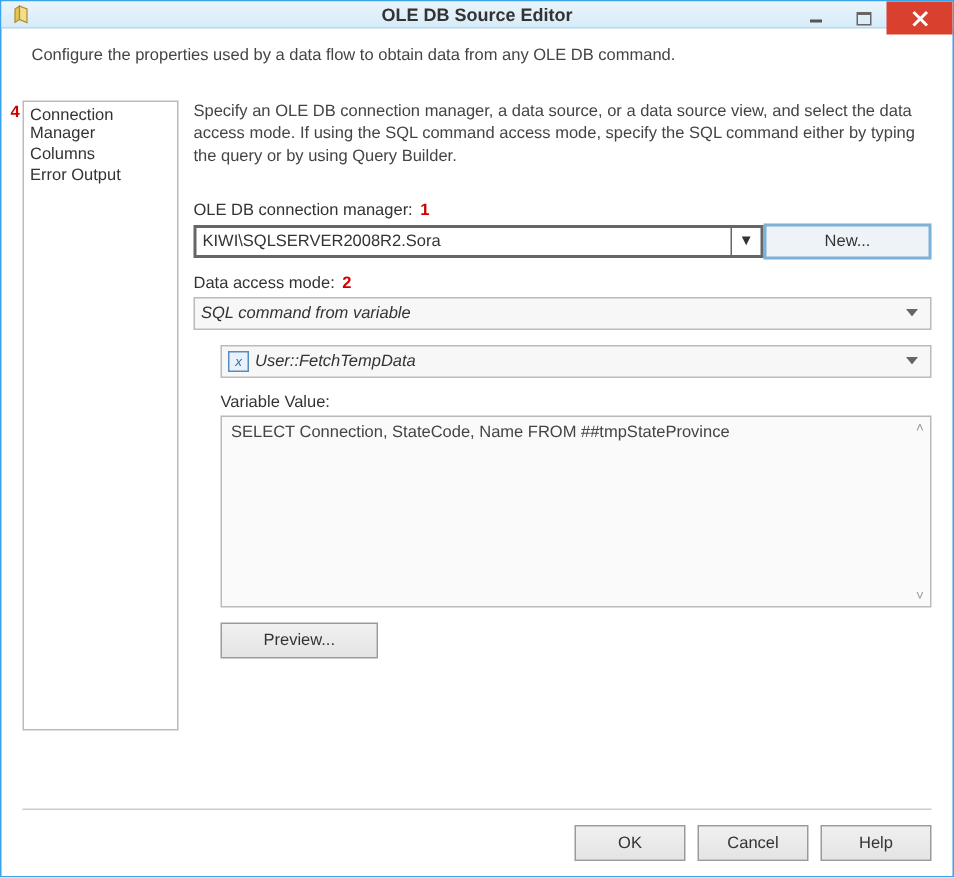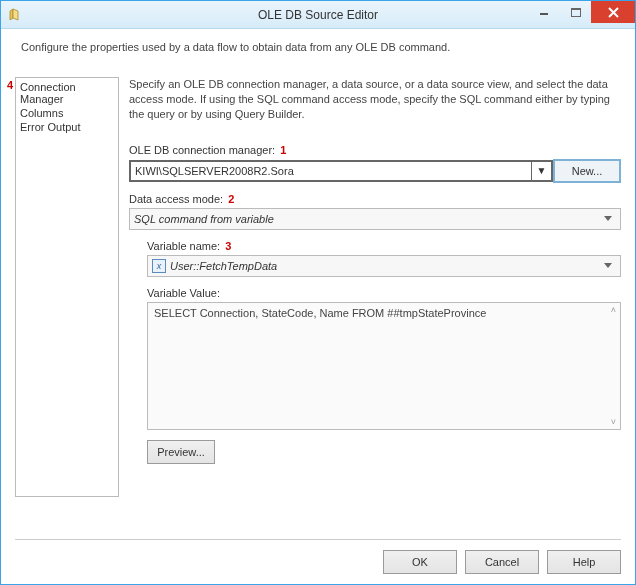--- a/index.html
+++ b/index.html
@@ -12,26 +12,27 @@
   }
   .window {
     width: 636px;
     height: 585px;
     border: 1px solid #3ba3e8;
     background: #fff;
     display: flex;
     flex-direction: column;
   }
   .titlebar {
-    height: 28px;
+    height: 18px;
     background: linear-gradient(#eaf4fb, #d6ecf9);
     border-bottom: 1px solid #b8d8ec;
     display: flex;
     align-items: center;
     position: relative;
+    font-weight: bold;
   }
   .titlebar .appicon {
     width: 16px;
     height: 16px;
     margin-left: 6px;
     display: flex;
     align-items: center;
     justify-content: center;
   }
   .titlebar .title {
@@ -179,21 +180,21 @@
     font-size: 11px;
     display: flex;
     align-items: center;
     justify-content: center;
     min-width: 68px;
     cursor: default;
   }
   .btn.new {
     border: 2px solid #7eb1d6;
     background: #eef3f8;
-    width: 68px;
+    width: 112px;
   }
   .indent {
     padding-left: 18px;
   }
   .varicon {
     display: inline-flex;
     width: 14px; height: 14px;
     border: 1px solid #5a8bbf;
     background: #e9f2fb;
     margin-right: 4px;
@@ -303,45 +304,41 @@
             <span class="caret">
               <svg width="8" height="5">
                   <path d="M0 0 L8 0 L4 5 Z" fill="#666"></path>
                 </svg>
             </span>
           </div>
         </div>
 
         <div class="indent">
           <div class="formrow">
-            <div class="label">
-              <span>Variable name:</span>
-              <span class="marker">3</span>
-            </div>
             <div class="combo light" style="width:100%">
               <span class="varicon">x</span>
               <span>User::FetchTempData</span>
               <span class="caret">
                 <svg width="8" height="5">
                     <path d="M0 0 L8 0 L4 5 Z" fill="#666"></path>
                   </svg>
               </span>
             </div>
           </div>
 
           <div class="formrow">
             <div class="label">Variable Value:</div>
             <div class="textarea">
               <span>SELECT Connection, StateCode, Name FROM ##tmpStateProvince</span>
               <span class="scrollhint-up">˄</span>
               <span class="scrollhint-dn">˅</span>
             </div>
           </div>
 
-          <div class="btn" style="width:68px">
+          <div class="btn" style="width:105px">
             <span>Preview...</span>
           </div>
         </div>
 
       </div>
     </div>
 
     <div class="footer">
       <div class="btn">
         <span>OK</span>

